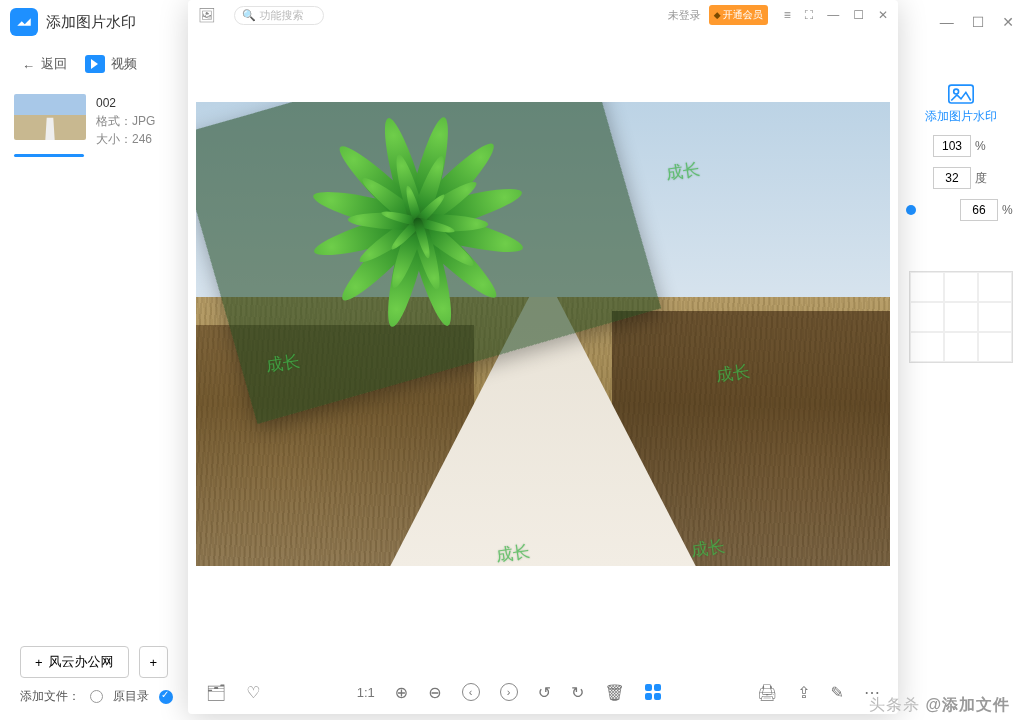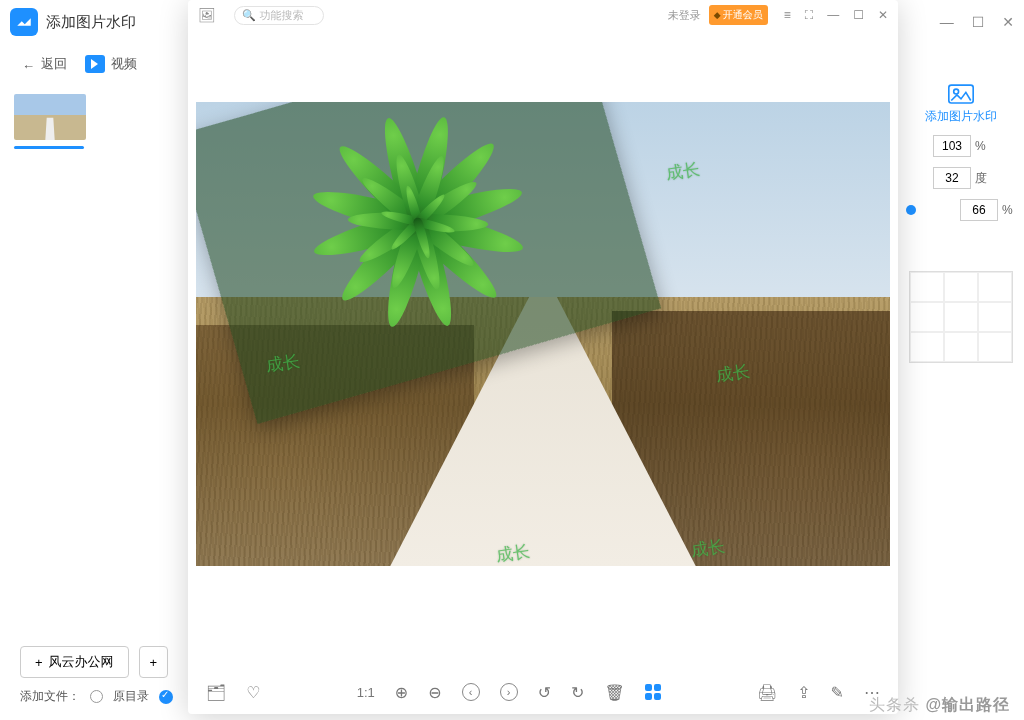--- a/index.html
+++ b/index.html
@@ -118,20 +118,25 @@
     <div class="video-btn">
       <span class="vicon"></span>
       <span>视频</span>
     </div>
   </div>
 
   <div class="outer-body">
     <div class="left-panel">
       <div class="file-row">
         <div class="thumb"></div>
+        <div class="file-meta">
+          <div class="file-name">002</div>
+          <div><span>格式：</span><span>JPG</span></div>
+          <div><span>大小：</span><span>246</span></div>
+        </div>
       </div>
       <div class="progbar"></div>
     </div>
 
     <div class="right-panel">
       <div class="add-wm-btn">
         <svg viewBox="0 0 32 24">
             <rect x="1" y="1" width="30" height="22" rx="3"></rect>
             <circle cx="10" cy="9" r="3"></circle>
             <path d="M4 20l7-7 5 5 6-8 6 10"></path>
@@ -281,14 +286,14 @@
       </span>
     <span class="spacer"></span>
     <span class="tool">🖨</span>
     <span class="tool">⇪</span>
     <span class="tool">✎</span>
     <span class="tool">⋯</span>
   </div>
 </div>
 
 <div class="footer-credit">
-  <span>头条杀 </span><b>@输出路径</b>
+  <span>头条杀 </span><b>@添加文件</b>
 </div>
 
 </body></html>

